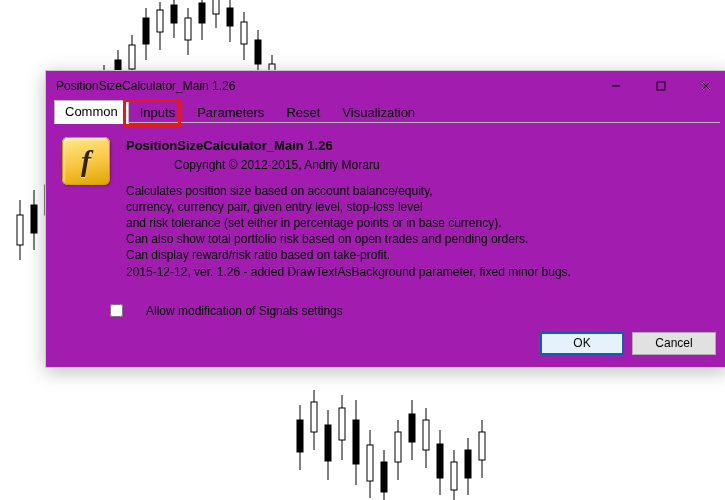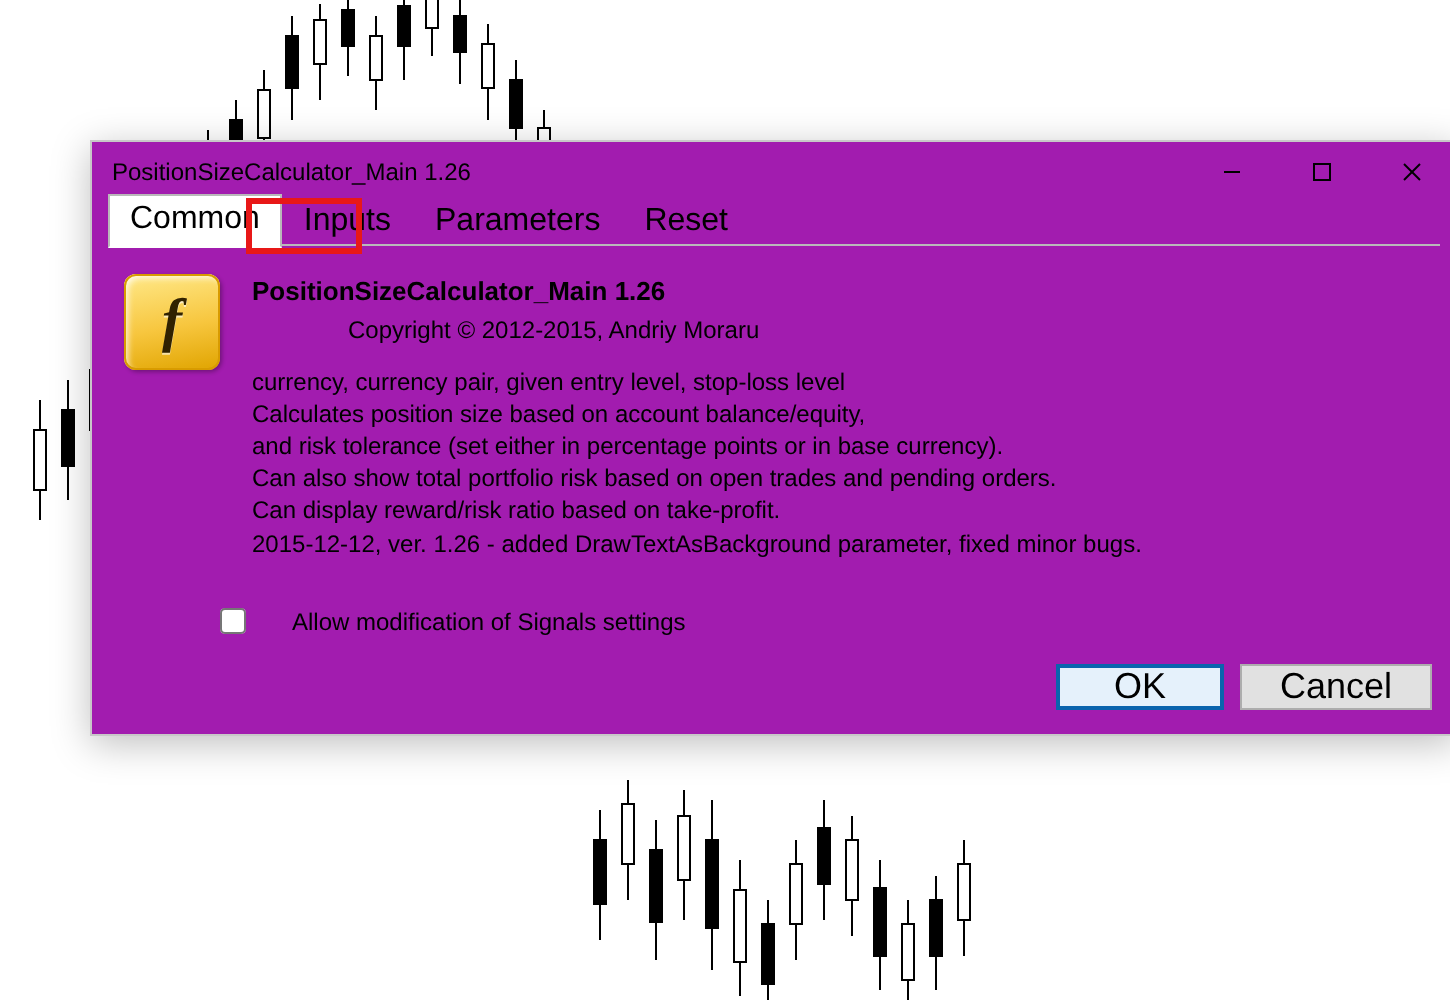--- a/index.html
+++ b/index.html
@@ -57,21 +57,21 @@
     content: "";
     position: absolute;
     left: 8px; right: 8px; bottom: 0;
     border-bottom: 1px solid #b9b9b9;
     z-index: 0;
   }
   .tab {
     position: relative;
     z-index: 1;
     padding: 3px 10px 4px;
-    font-size: 16px;
+    font-size: 13px;
     color: #000;
     border: 1px solid transparent;
     border-bottom: none;
     margin-right: 0px;
     margin-bottom: -1px;
     background: transparent;
     cursor: default;
   }
   .tab.active {
     border-color: #b9b9b9;
@@ -115,21 +115,21 @@
   .allow-row input { width:13px;height:13px;margin:0; }
   .btn-row {
     display:flex; justify-content:flex-end; gap:8px;
     padding: 8px 12px 12px;
   }
   .btn {
     min-width: 84px;
     height: 23px;
     background: #e1e1e1;
     border: 1px solid #adadad;
-    font-size: 18px;
+    font-size: 12px;
     font-family: inherit;
     padding: 0 19px;
     cursor: default;
     display:flex;align-items:center;justify-content:center;text-align:right;
   }
   .btn.primary {
     border: 2px solid #0a64ad;
     background: #e5f1fb;
   }
 </style>
@@ -228,32 +228,33 @@
           <line x1="9" y1="1" x2="1" y2="9" stroke="#000" stroke-width="1"></line>
         </svg>
     </div>
   </div>
 
   <div class="tabs" id="tab-bar">
       <div class="tab active">Common</div>
       <div class="tab">Inputs</div>
       <div class="tab">Parameters</div>
       <div class="tab">Reset</div>
+      <div class="tab">Visualization</div>
     </div>
 
   <div class="content">
     <div class="icon-box">
         <span>f</span>
       </div>
     <div class="info">
       <div class="app-title">PositionSizeCalculator_Main 1.26</div>
       <div class="copyright">Copyright © 2012-2015, Andriy Moraru</div>
       <div id="desc">
+          <div>Calculates position size based on account balance/equity,</div>
           <div>currency, currency pair, given entry level, stop-loss level</div>
-          <div>Calculates position size based on account balance/equity,</div>
           <div>and risk tolerance (set either in percentage points or in base currency).</div>
           <div>Can also show total portfolio risk based on open trades and pending orders.</div>
           <div>Can display reward/risk ratio based on take-profit.</div>
           <div>2015-12-12, ver. 1.26 - added DrawTextAsBackground parameter, fixed minor bugs.</div>
         </div>
     </div>
   </div>
 
   <div class="allow-row">
     <input type="checkbox" id="allow" style="">

